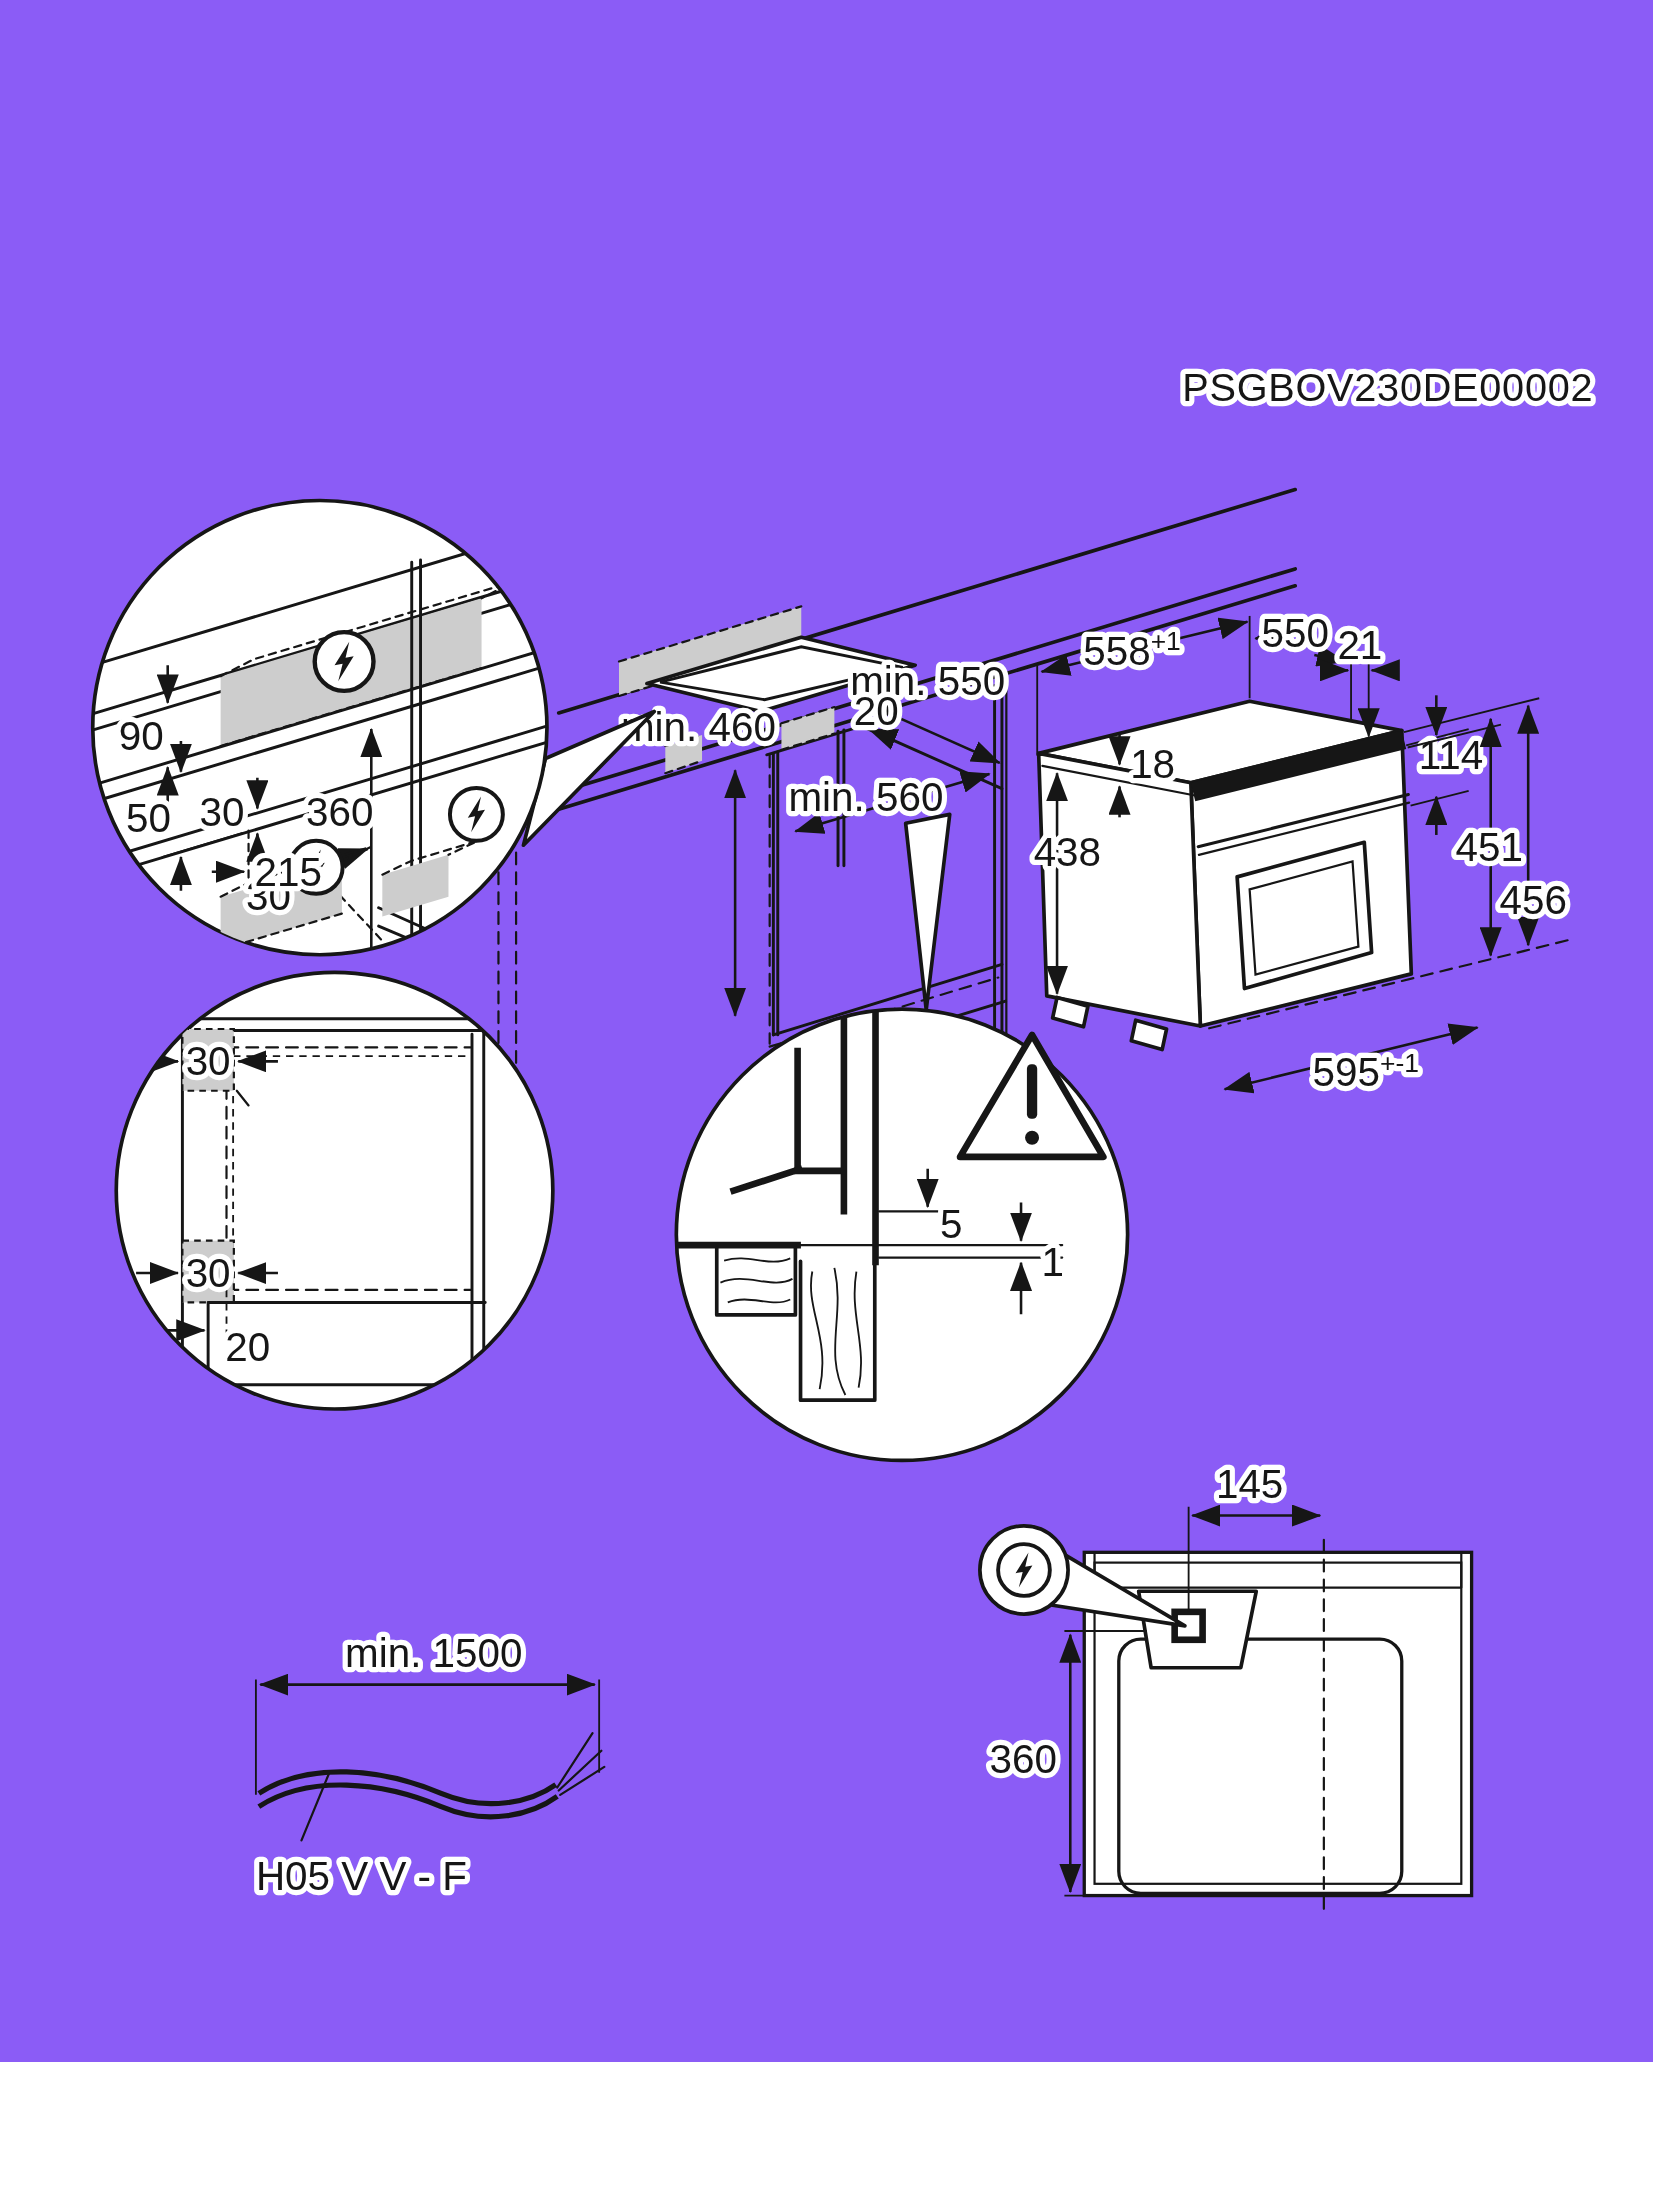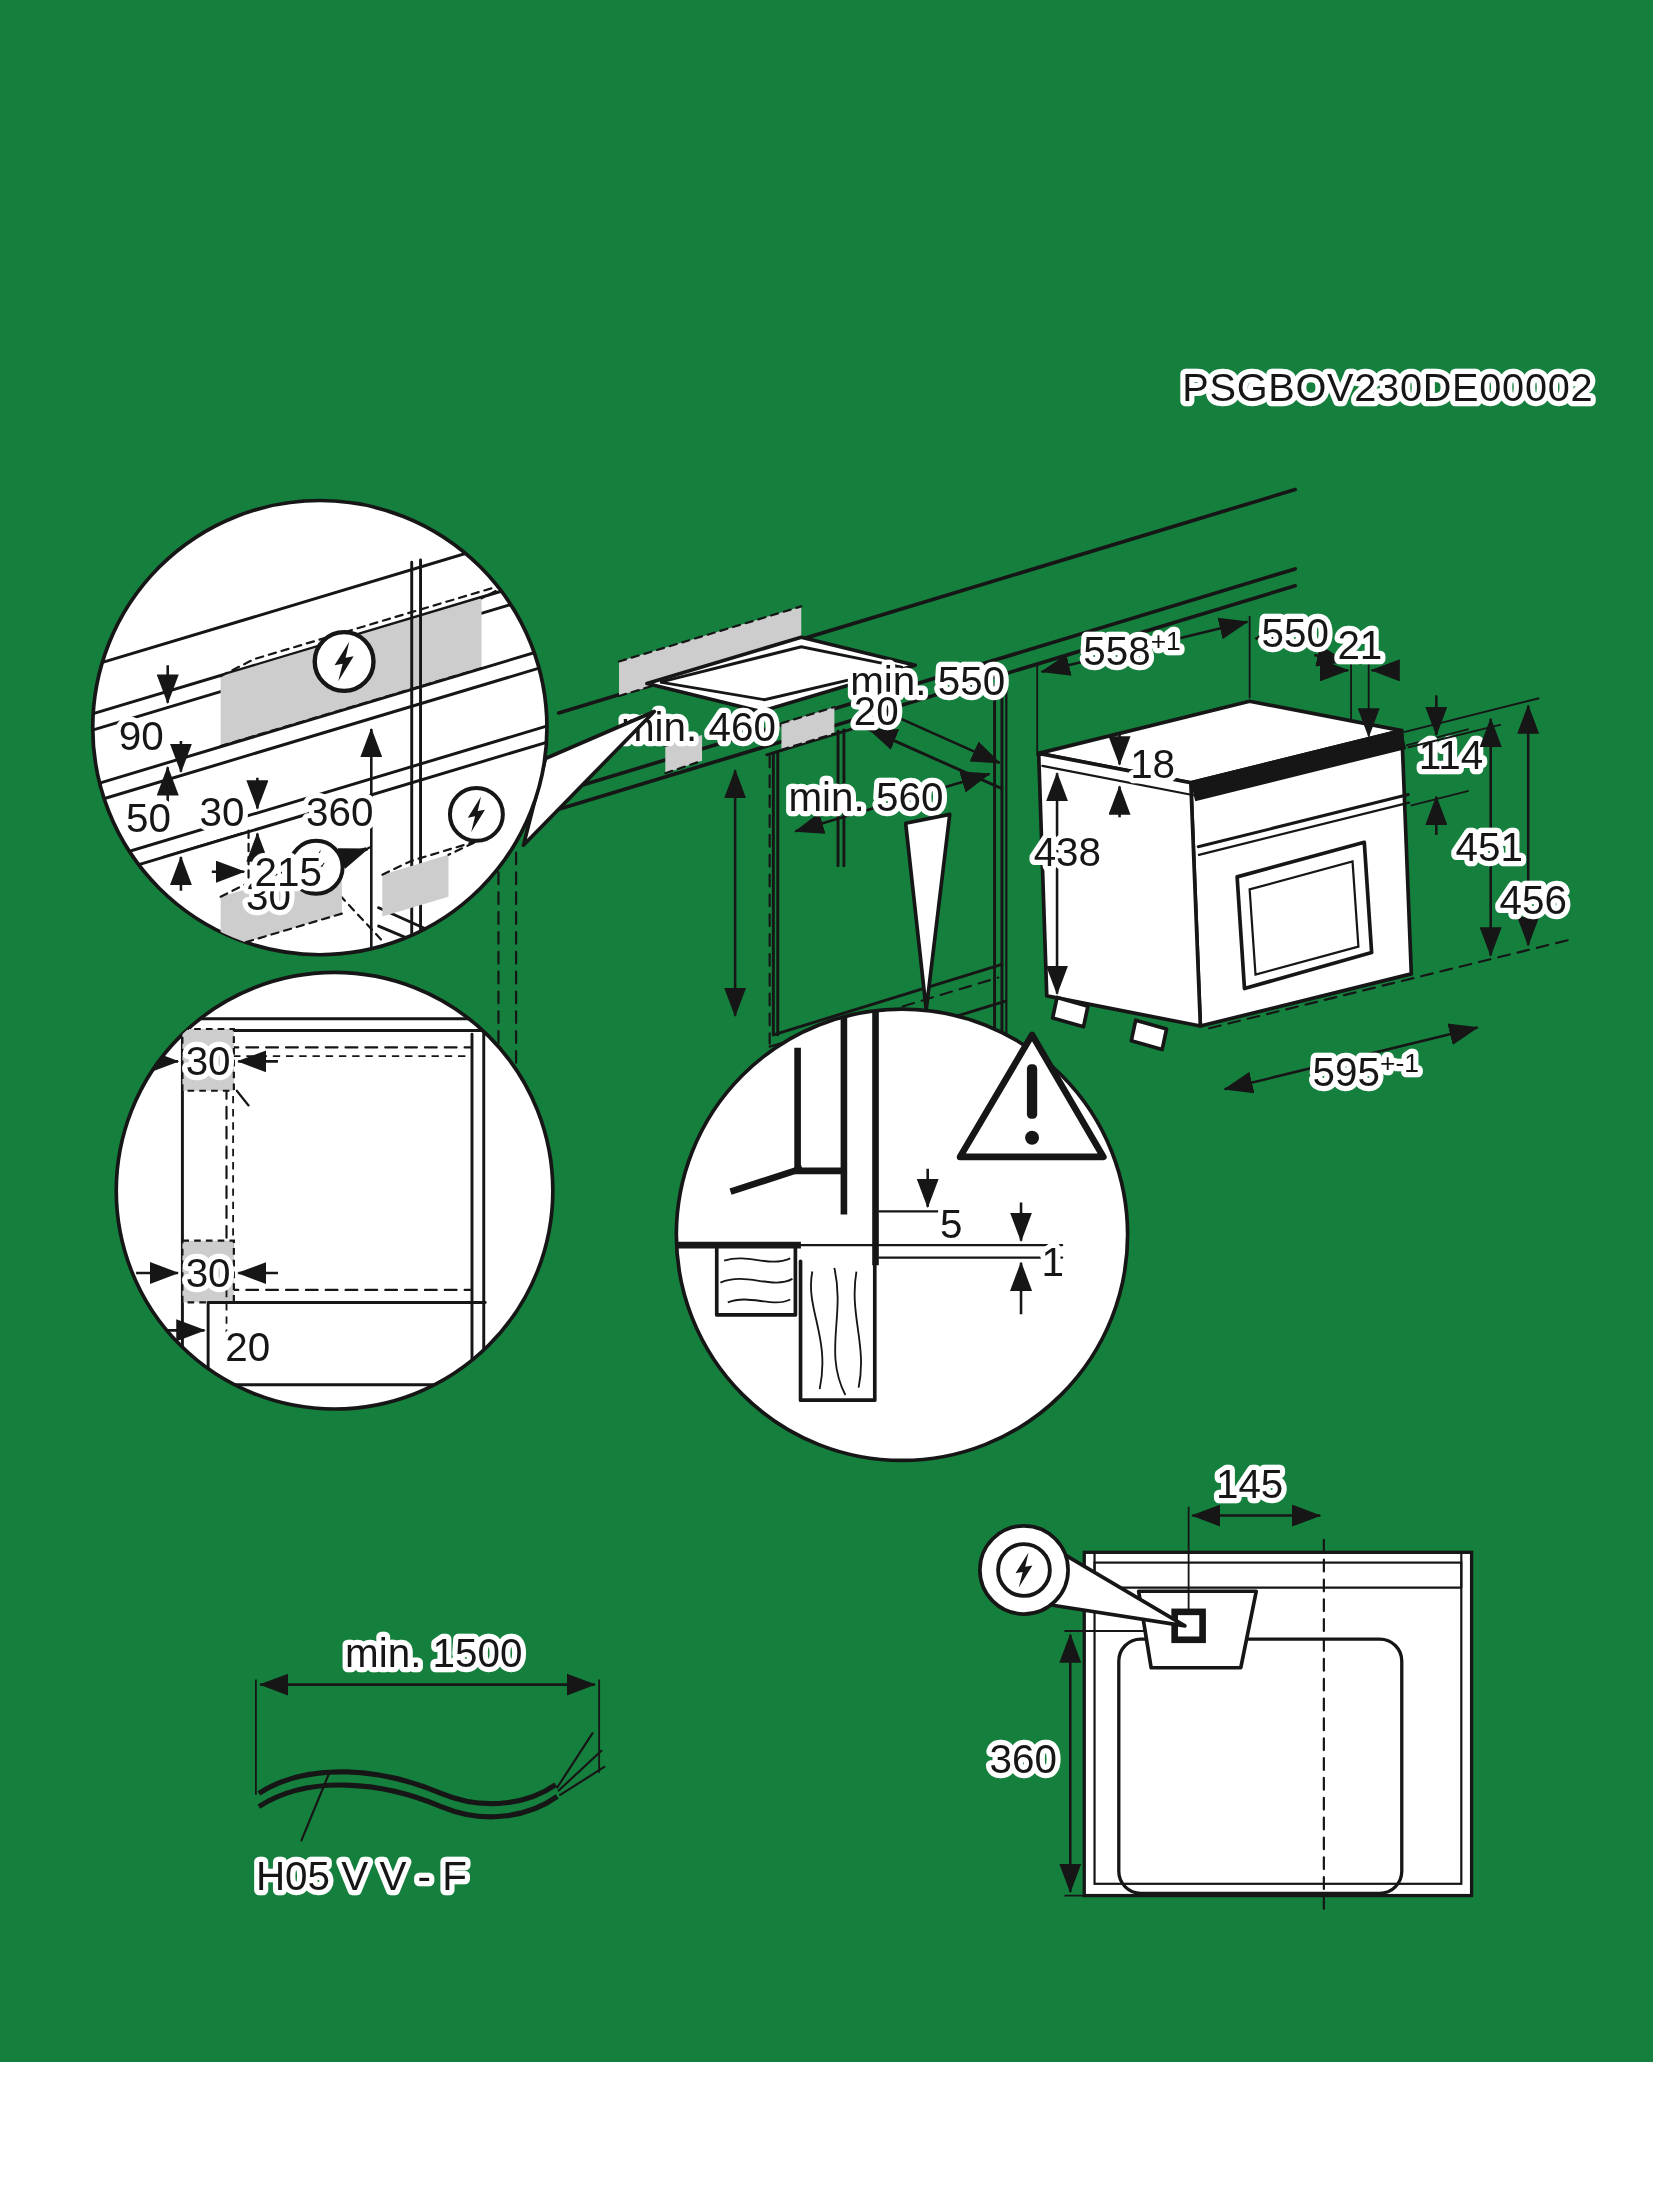--- a/index.html
+++ b/index.html
@@ -1,16 +1,16 @@
 <!DOCTYPE html>
 <html style="font-size:11.8px"><head>
 <meta charset="utf-8">
 <style>
   html,body{margin:0;padding:0;background:#fff;}
-  .stage{position:relative;width:1654px;height:2062px;background:#15803d;overflow:hidden;
+  .stage{position:relative;width:1654px;height:2062px;background:#8b5cf6;overflow:hidden;
          font-family:"Liberation Sans", sans-serif;}
   svg{position:absolute;left:0;top:0;}
   .lbl{font-family:"Liberation Sans",sans-serif;font-size:55px;fill:#161616;
        paint-order:stroke;stroke:#fff;stroke-width:14px;stroke-linejoin:round;}
   .sup{font-size:36px;}
   .code{font-size:54px;letter-spacing:1px;}
   .ln{stroke:#161616;stroke-width:5;fill:none;stroke-linecap:round;stroke-linejoin:round;}
   .ln4{stroke:#161616;stroke-width:4;fill:none;stroke-linecap:round;}
   .ln3{stroke:#161616;stroke-width:3;fill:none;stroke-linecap:round;}
   .thin{stroke:#161616;stroke-width:2.5;fill:none;}

